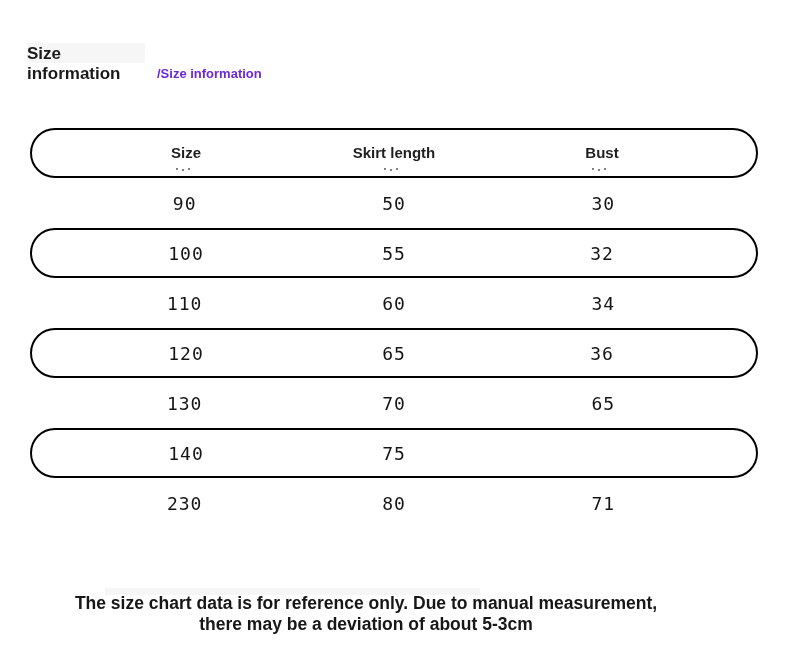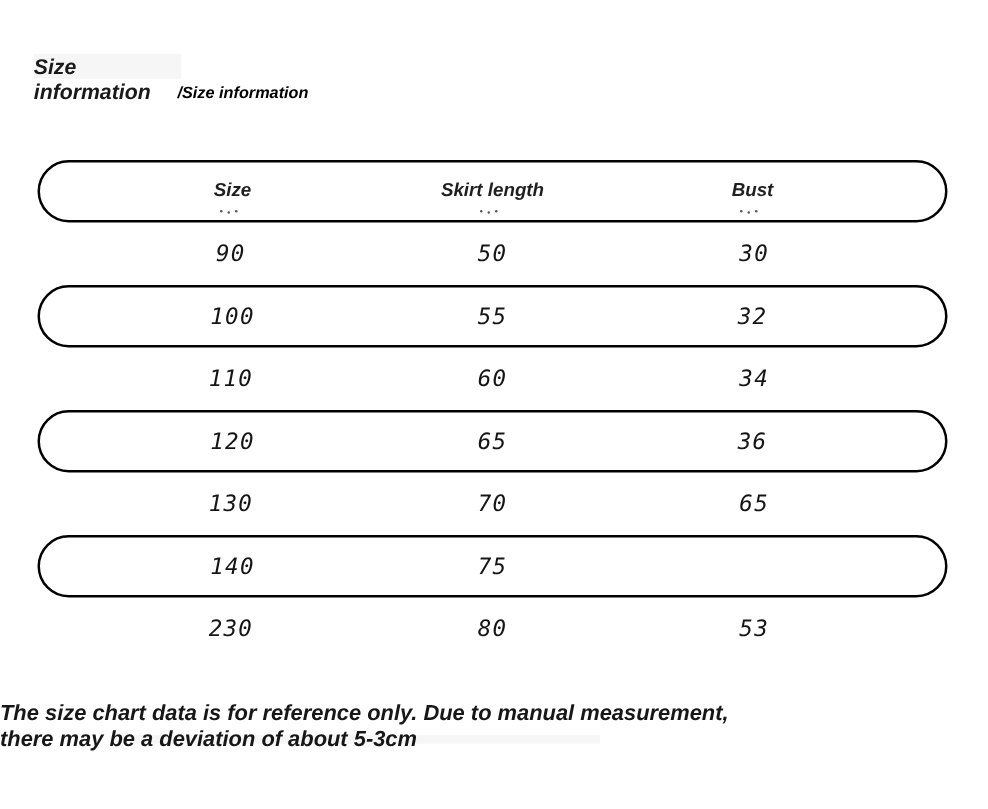--- a/index.html
+++ b/index.html
@@ -1,21 +1,21 @@
 <!DOCTYPE html>
 <html style="--text: #1a1a1a; --border: #000000; --bg: #ffffff; --patch: #f6f6f6;"><head>
 <meta charset="utf-8">
 <style>
   :root {
     --text: #1a1a1a;
     --border: #000000;
     --bg: #ffffff;
     --patch: #f6f6f6;
   }
-  * { margin: 0; padding: 0; font-style: italic; }
+  * { margin: 0; padding: 0; }
   html, body { background: var(--bg); }
   body {
     font-family: "Liberation Sans", sans-serif;
     color: var(--text);
   }
   .canvas {
     position: relative;
     width: 790px;
     height: 647px;
     background: var(--bg);
@@ -33,24 +33,24 @@
     position: absolute;
     left: 27px; top: 44px;
     font-size: 17px;
     font-weight: bold;
     line-height: 20px;
     color: var(--text);
     z-index: 2;
   }
   .subtitle {
     position: absolute;
-    left: 142px; top: 66px;
+    left: 157px; top: 66px;
     font-size: 13px;
     font-weight: bold;
-    color: #000000;
+    color: #6d28d9;
     z-index: 2;
   }
   .size-table {
     position: absolute;
     left: 30px; top: 128px;
     width: 728px;
     z-index: 2;
   }
   .row {
     height: 50px;
@@ -94,23 +94,23 @@
   }
   .disclaimer-smear {
     position: absolute;
     left: 105px; top: 588px;
     width: 375px; height: 7px;
     background: var(--patch);
     z-index: 1;
   }
   .disclaimer {
     position: absolute;
-    left: 0; top: 560px;
+    left: 0; top: 593px;
     width: 732px;
-    text-align: left;
+    text-align: center;
     font-size: 17.5px;
     font-weight: bold;
     line-height: 21px;
     color: #171717;
     z-index: 2;
   }
 </style>
 </head>
 <body>
 
@@ -156,21 +156,21 @@
         <span class="num">70</span>
         <span class="num">65</span>
       </div>
       <div class="row pill">
         <span class="num">140</span>
         <span class="num">75</span>
       </div>
       <div class="row">
         <span class="num">230</span>
         <span class="num">80</span>
-        <span class="num">53</span>
+        <span class="num">71</span>
       </div>
     </div>
 
   <div class="disclaimer-smear"></div>
 
   <div class="disclaimer">
     <div>The size chart data is for reference only. Due to manual measurement,</div>
     <div>there may be a deviation of about 5-3cm</div>
   </div>
 

